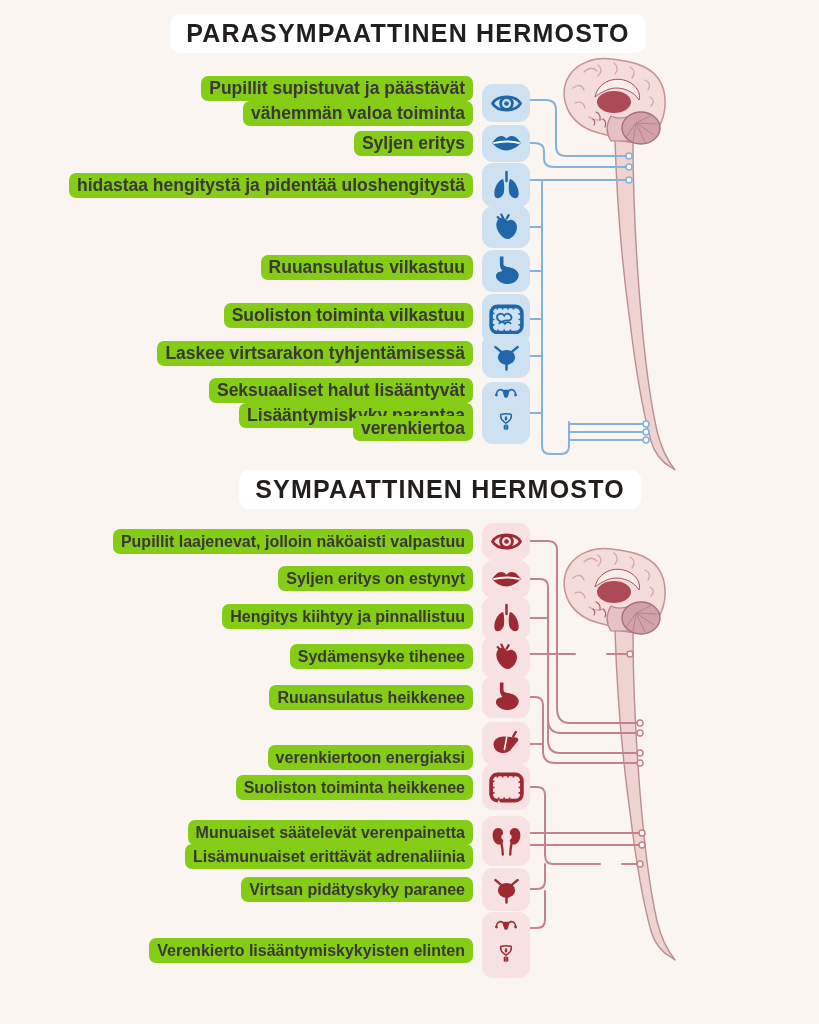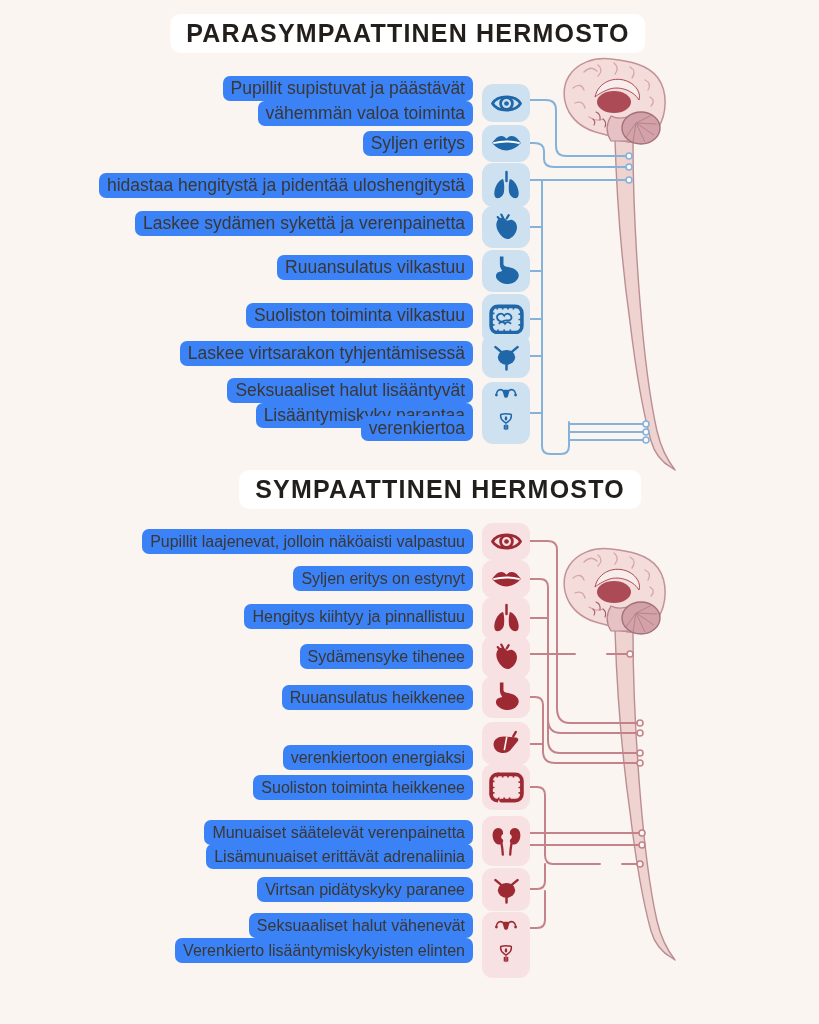--- a/index.html
+++ b/index.html
@@ -17,22 +17,22 @@
     white-space:nowrap;
     font-size:25px;font-weight:700;letter-spacing:1.2px;
     color:#211e1c;background:#ffffff;
     padding:5px 16px;border-radius:10px;
   }
   .title.t1{left:408px;top:14px;}
   .title.t2{left:440px;top:470px;}
 
   .lbl{position:absolute;right:346px;text-align:right;white-space:nowrap;}
   .pill{
-    display:inline-block;background:#3b82f6;color:#3a3734;
-    padding:1px 8px;border-radius:7px;line-height:23px;
+    display:inline-block;background:#84cc16;color:#3a3734;
+    padding:1px 8px;border-radius:7px;line-height:23px;font-weight:bold;
   }
   .lbl.s1 .pill{font-size:17.5px;}
   .lbl.s2 .pill{font-size:16px;}
 
   .ibox{
     position:absolute;left:482px;width:48px;
     border-radius:11px;
     display:flex;align-items:center;justify-content:center;
   }
   .ibox svg{width:33px;height:33px;display:block;}
@@ -114,21 +114,20 @@
     </g>
   </svg>
 
   <div class="title t1">PARASYMPAATTINEN HERMOSTO</div>
   <div class="title t2">SYMPAATTINEN HERMOSTO</div>
 
   <div class="lbl s1" style="top:76px"><span class="pill">Pupillit supistuvat ja päästävät</span></div>
   <div class="lbl s1" style="top:101px"><span class="pill">vähemmän valoa toiminta</span></div>
   <div class="lbl s1" style="top:131px"><span class="pill">Syljen eritys</span></div>
   <div class="lbl s1" style="top:173px"><span class="pill">hidastaa hengitystä ja pidentää uloshengitystä</span></div>
-  <div class="lbl s1" style="top:211px"><span class="pill">Laskee sydämen sykettä ja verenpainetta</span></div>
   <div class="lbl s1" style="top:255px"><span class="pill">Ruuansulatus vilkastuu</span></div>
   <div class="lbl s1" style="top:303px"><span class="pill">Suoliston toiminta vilkastuu</span></div>
   <div class="lbl s1" style="top:341px"><span class="pill">Laskee virtsarakon tyhjentämisessä</span></div>
   <div class="lbl s1" style="top:378px"><span class="pill">Seksuaaliset halut lisääntyvät</span></div>
   <div class="lbl s1" style="top:403px"><span class="pill">Lisääntymiskyky parantaa</span></div>
   <div class="lbl s1" style="top:416px"><span class="pill">verenkiertoa</span></div>
 
   <div class="ibox b1" style="top:84px;height:38px">
       <svg viewBox="0 0 24 24">
         <path d="M1.8 12C5.6 5.6 18.4 5.6 22.2 12 18.4 18.4 5.6 18.4 1.8 12Z" fill="none" stroke="currentColor" stroke-width="2" stroke-linejoin="round"></path>
@@ -189,21 +188,20 @@
   <div class="lbl s2" style="top:529px"><span class="pill">Pupillit laajenevat, jolloin näköaisti valpastuu</span></div>
   <div class="lbl s2" style="top:566px"><span class="pill">Syljen eritys on estynyt</span></div>
   <div class="lbl s2" style="top:604px"><span class="pill">Hengitys kiihtyy ja pinnallistuu</span></div>
   <div class="lbl s2" style="top:644px"><span class="pill">Sydämensyke tihenee</span></div>
   <div class="lbl s2" style="top:685px"><span class="pill">Ruuansulatus heikkenee</span></div>
   <div class="lbl s2" style="top:745px"><span class="pill">verenkiertoon energiaksi</span></div>
   <div class="lbl s2" style="top:775px"><span class="pill">Suoliston toiminta heikkenee</span></div>
   <div class="lbl s2" style="top:844px"><span class="pill">Lisämunuaiset erittävät adrenaliinia</span></div>
   <div class="lbl s2" style="top:820px"><span class="pill">Munuaiset säätelevät verenpainetta</span></div>
   <div class="lbl s2" style="top:877px"><span class="pill">Virtsan pidätyskyky paranee</span></div>
-  <div class="lbl s2" style="top:913px"><span class="pill">Seksuaaliset halut vähenevät</span></div>
   <div class="lbl s2" style="top:938px"><span class="pill">Verenkierto lisääntymiskykyisten elinten</span></div>
 
   <div class="ibox b2" style="top:523px;height:37px">
       <svg viewBox="0 0 24 24">
         <path d="M1.8 12C5.6 5.6 18.4 5.6 22.2 12 18.4 18.4 5.6 18.4 1.8 12Z" fill="none" stroke="currentColor" stroke-width="2" stroke-linejoin="round"></path>
         <circle cx="12" cy="12" r="4.3" fill="none" stroke="currentColor" stroke-width="2"></circle>
         <circle cx="12" cy="12" r="1.7" fill="currentColor"></circle>
       </svg>
     </div>
   <div class="ibox b2" style="top:560px;height:38px">

